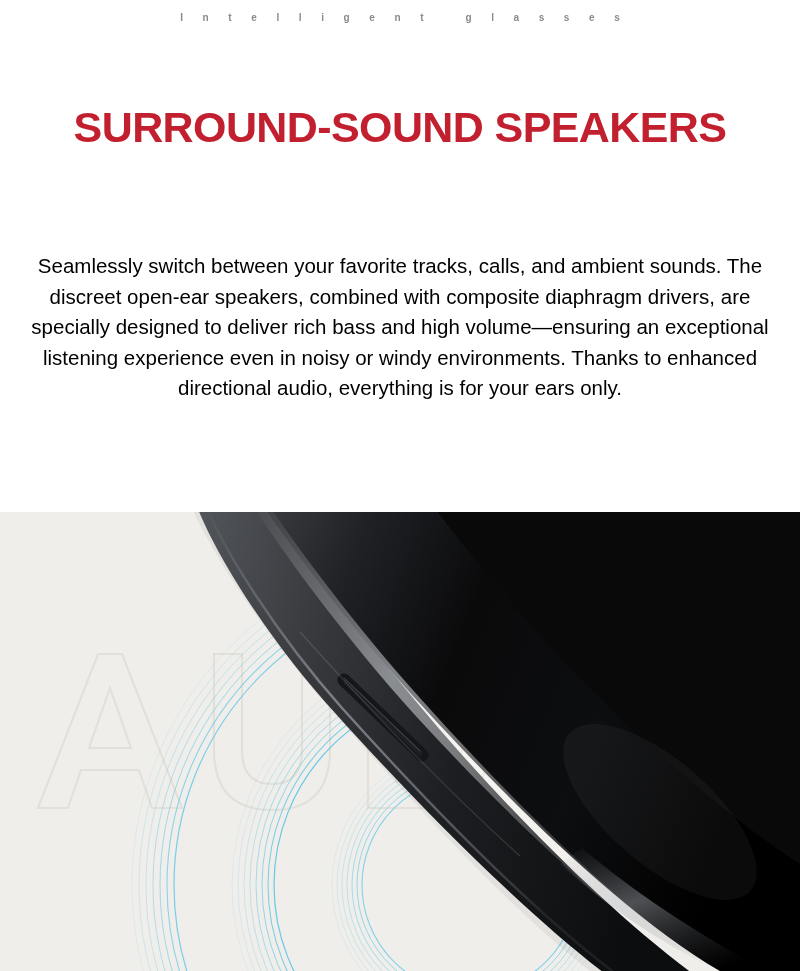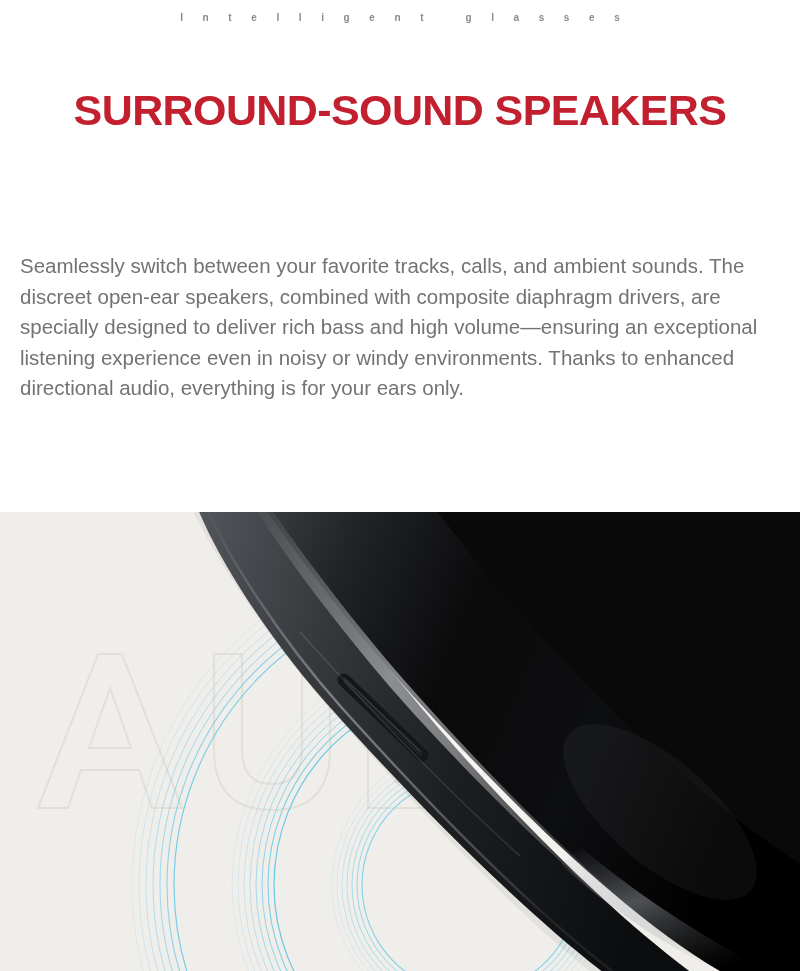--- a/index.html
+++ b/index.html
@@ -38,39 +38,40 @@
     font-weight:700;
     color:#8a8a8a;
     letter-spacing:19.6px;
     text-indent:19.6px;
     white-space:nowrap;
     font-family:"Liberation Sans", sans-serif;
   }
 
   .headline {
     position:absolute;
-    left:60px; top:79px;
+    left:60px; top:96px;
     width:680px;
     text-align:center;
     font-size:43px;
     line-height:63px;
     font-weight:700;
     letter-spacing:-0.6px;
     color:#C2202F;
     font-family:"Liberation Sans", sans-serif;
   }
 
   .body-copy {
     position:absolute;
     left:20px; top:251px;
     width:760px;
+    text-align:center;
     font-size:20.5px;
     line-height:30.5px;
     font-weight:400;
-    color:#737373;
+    color:#000000;
     font-family:"Liberation Sans", sans-serif;
   }
 
   
   .image-section {
     position:absolute;
     left:0; top:512px;
     width:800px;
     height:459px;
     background:#F0EEEA;

